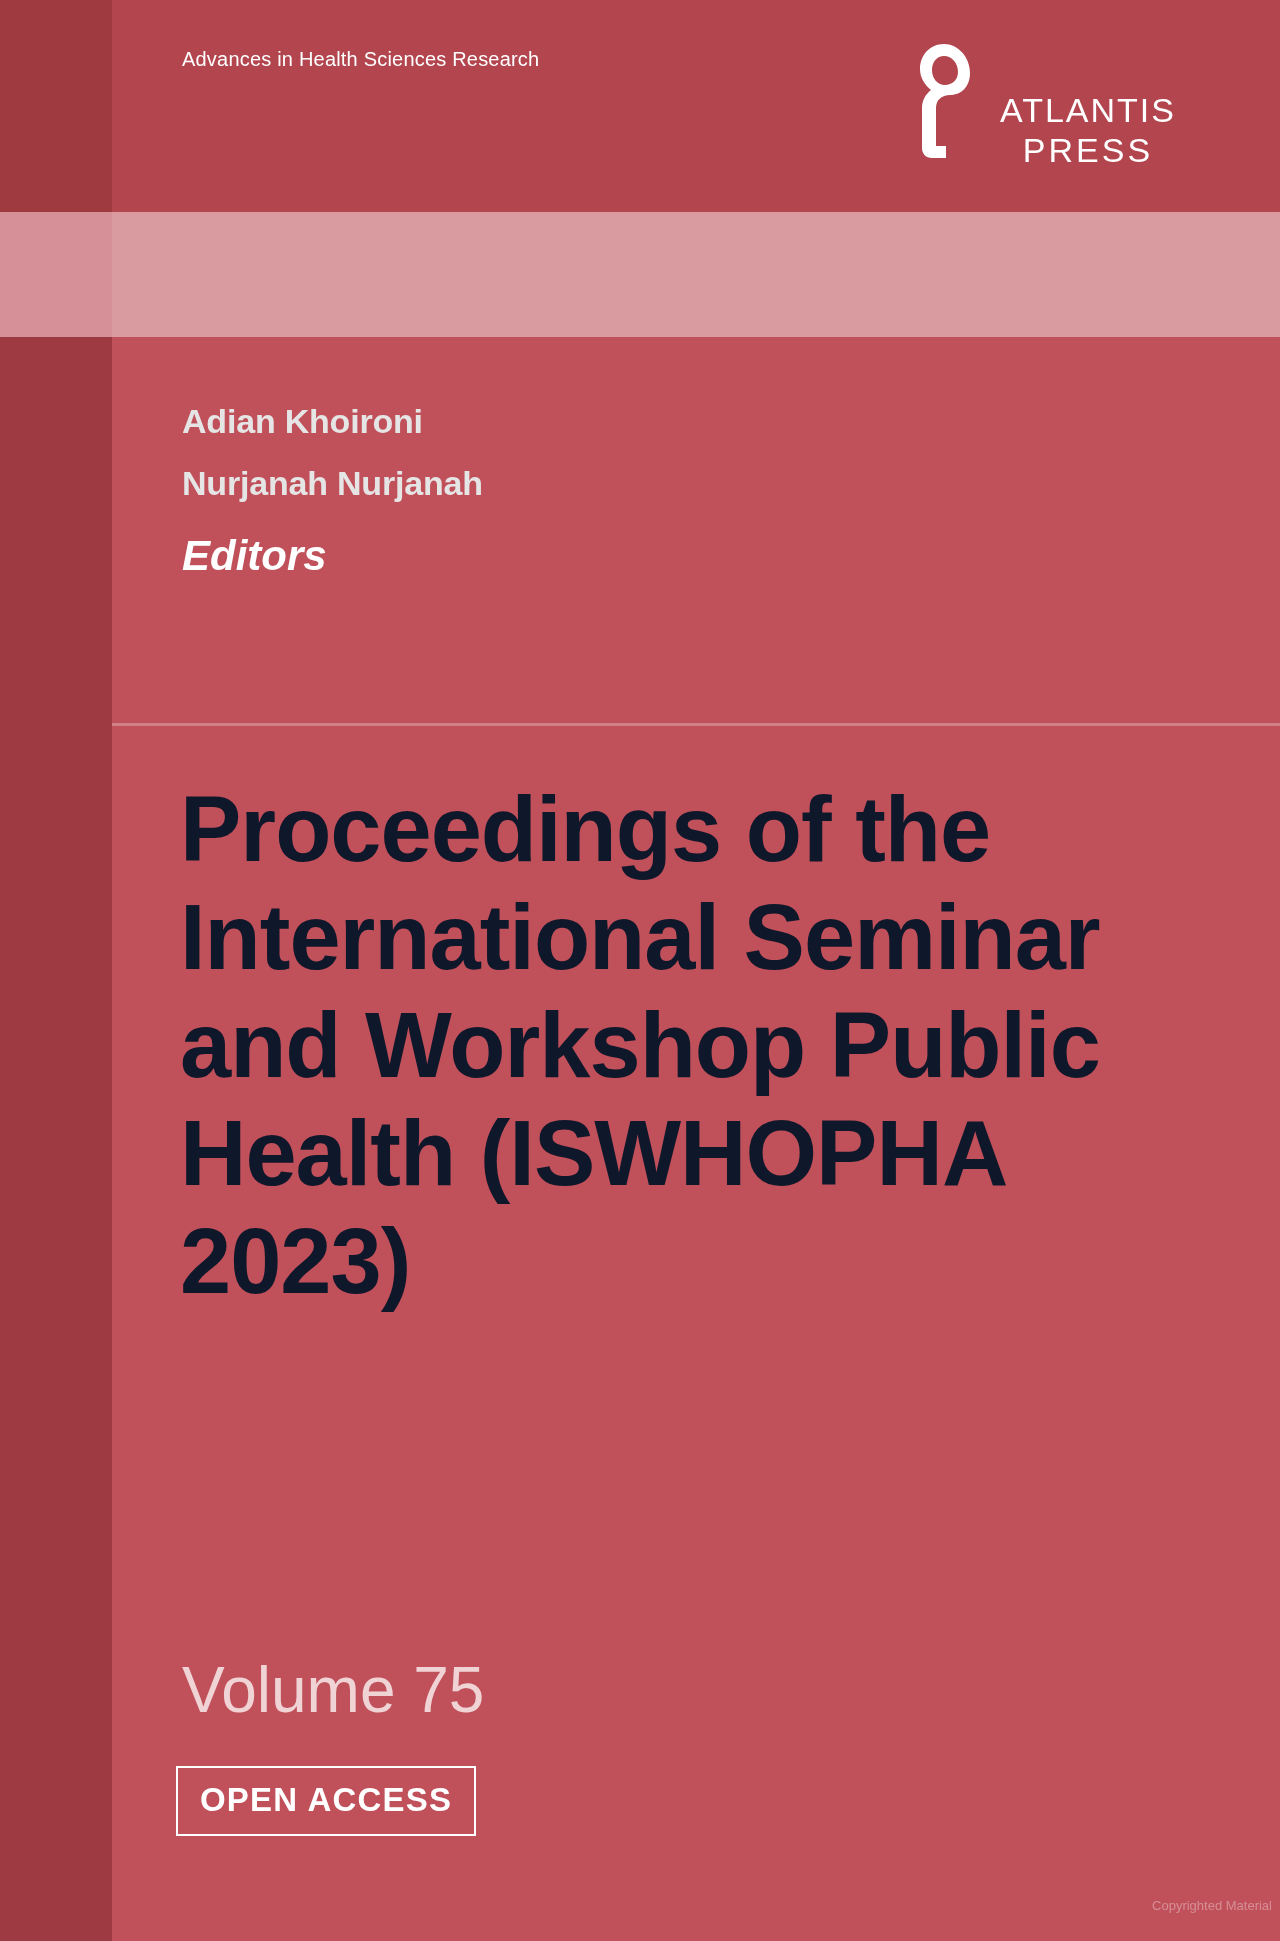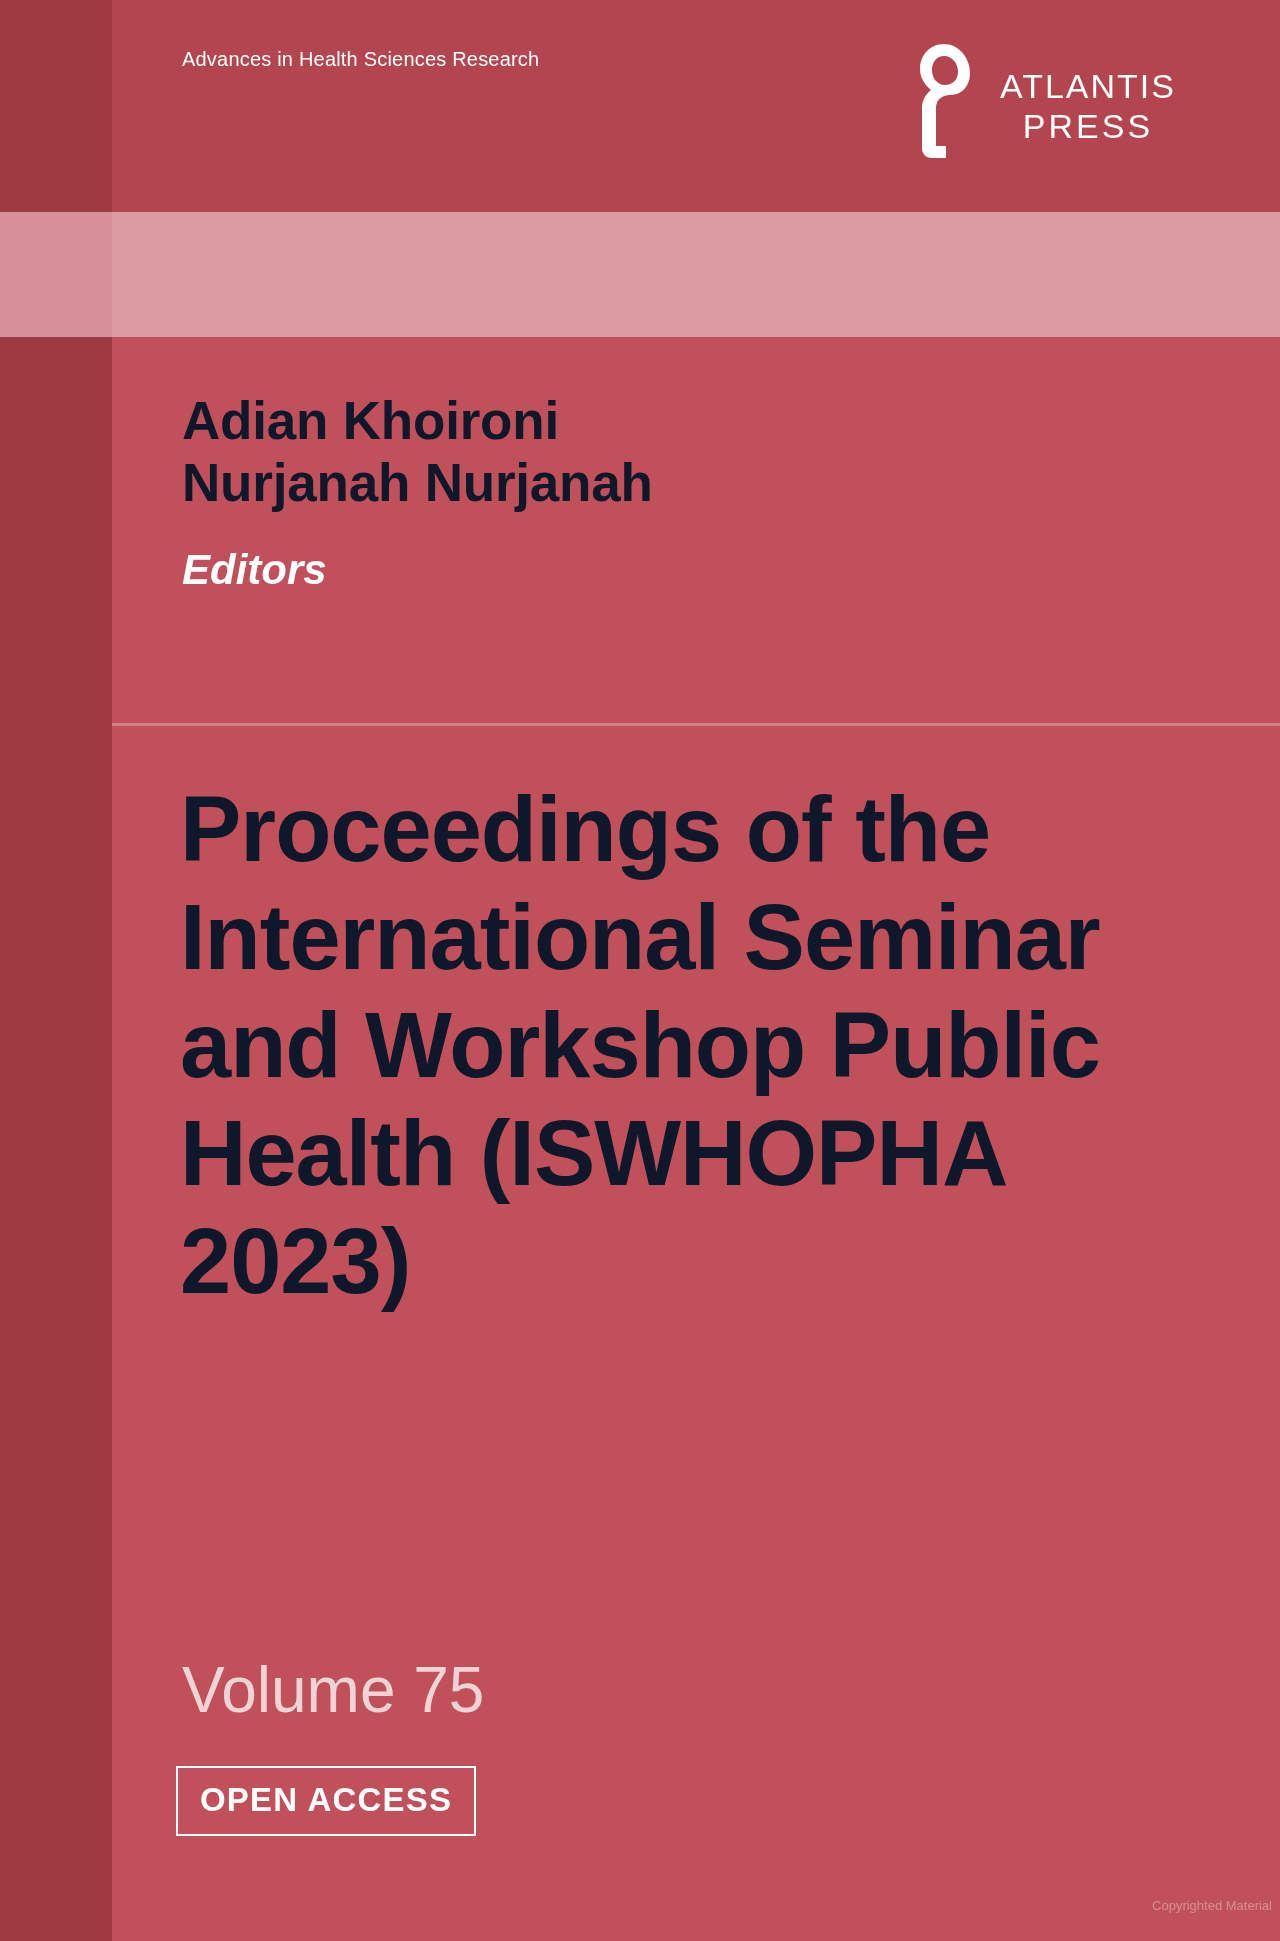--- a/index.html
+++ b/index.html
@@ -88,48 +88,48 @@
   .logo-mark {
     position: absolute;
     left: 0;
     top: 0;
     width: 78px;
     height: 118px;
   }
   .logo-text {
     position: absolute;
     left: 100px;
-    top: 24px;
+    top: 48px;
     color: #ffffff;
     font-size: 34px;
     line-height: 40px;
     letter-spacing: 2px;
     font-weight: 400;
   }
   .logo-text .l2 {
     display: block;
     letter-spacing: 3px;
     text-align: center;
   }
   
   .editors {
     position: absolute;
     left: 182px;
     top: 390px;
     width: 800px;
   }
   .editor-name {
-    color: #0f172a;
-    font-size: 53px;
+    color: #e5e5e5;
+    font-size: 34px;
     line-height: 62px;
     font-weight: 600;
     letter-spacing: -0.2px;
   }
   .editors-label {
-    margin-top: 32px;
+    margin-top: 18px;
     color: #ffffff;
     font-size: 42px;
     font-style: italic;
     font-weight: 600;
   }
   
   .divider {
     position: absolute;
     left: 112px;
     top: 723px;

